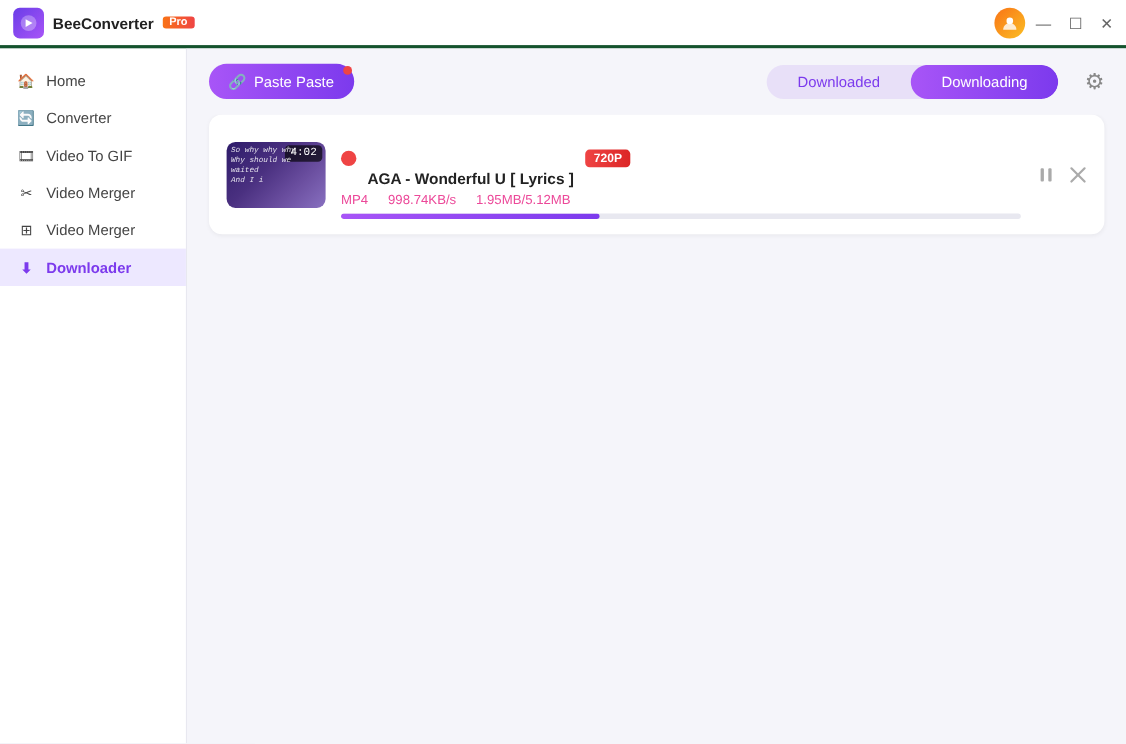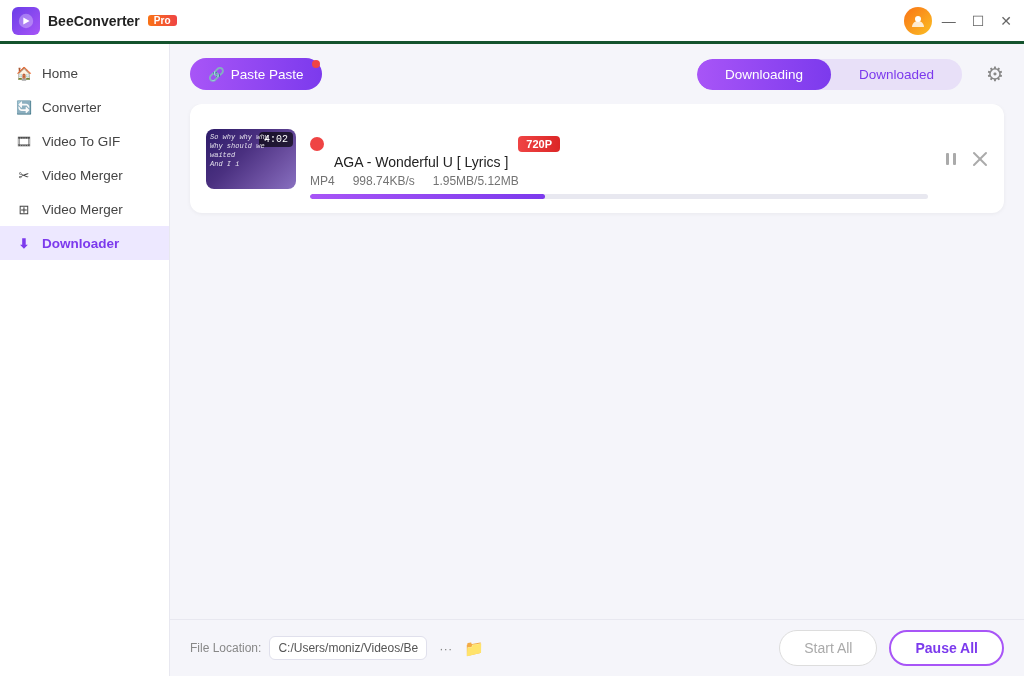--- a/index.html
+++ b/index.html
@@ -247,37 +247,37 @@
     }
     .platform-dot {
       width: 14px;
       height: 14px;
       border-radius: 50%;
       background: #ef4444;
       flex-shrink: 0;
     }
     .item-title {
       font-size: 14px;
-      font-weight: 400;
+      font-weight: 700;
       color: #222;
       margin-top: 36px;
     }
     .quality-badge {
       background: linear-gradient(90deg, #ef4444, #dc2626);
       color: #fff;
       font-size: 11px;
       font-weight: 700;
       padding: 2px 8px;
       border-radius: 4px;
     }
     .item-meta {
       display: flex;
       gap: 18px;
       font-size: 12px;
-      color: #737373;
+      color: #ec4899;
       margin-bottom: 6px;
     }
     .progress-bar-wrap {
       width: 100%;
       height: 5px;
       background: #e8e8f0;
       border-radius: 3px;
       overflow: hidden;
     }
     .progress-bar-fill {
@@ -421,22 +421,22 @@
   <div class="content-area">
 
     <div class="top-bar">
       <button class="paste-link-btn">
         <span>🔗</span>
         <span>Paste Paste</span>
         <span class="red-dot"></span>
       </button>
 
       <div class="tab-group">
+        <button class="tab-btn">Downloaded</button>
         <button class="tab-btn active">Downloading</button>
-        <button class="tab-btn">Downloaded</button>
       </div>
 
       <span class="settings-icon">⚙</span>
     </div>
 
     <div class="download-list">
       <div class="download-item">
 
         <div class="thumbnail">
           <span class="thumbnail-text">So why why why<br>Why should we waited<br>And I i</span>
@@ -469,25 +469,15 @@
           <button class="action-btn" title="Remove">
             <svg width="16" height="16" viewBox="0 0 16 16" fill="currentColor">
               <line x1="2" y1="2" x2="14" y2="14" stroke="currentColor" stroke-width="2" stroke-linecap="round"></line>
               <line x1="14" y1="2" x2="2" y2="14" stroke="currentColor" stroke-width="2" stroke-linecap="round"></line>
             </svg>
           </button>
         </div>
       </div>
     </div>
 
-    <div class="footer-bar">
-      <span class="file-location-label">File Location:</span>
-      <span class="file-path">C:/Users/moniz/Videos/Be</span>
-      <span class="more-btn">···</span>
-      <span class="folder-btn">📁</span>
-      <div class="footer-actions">
-        <button class="start-all-btn">Start All</button>
-        <button class="pause-all-btn">Pause All</button>
-      </div>
-    </div>
 
   </div>
 </div>
 
 </body></html>

